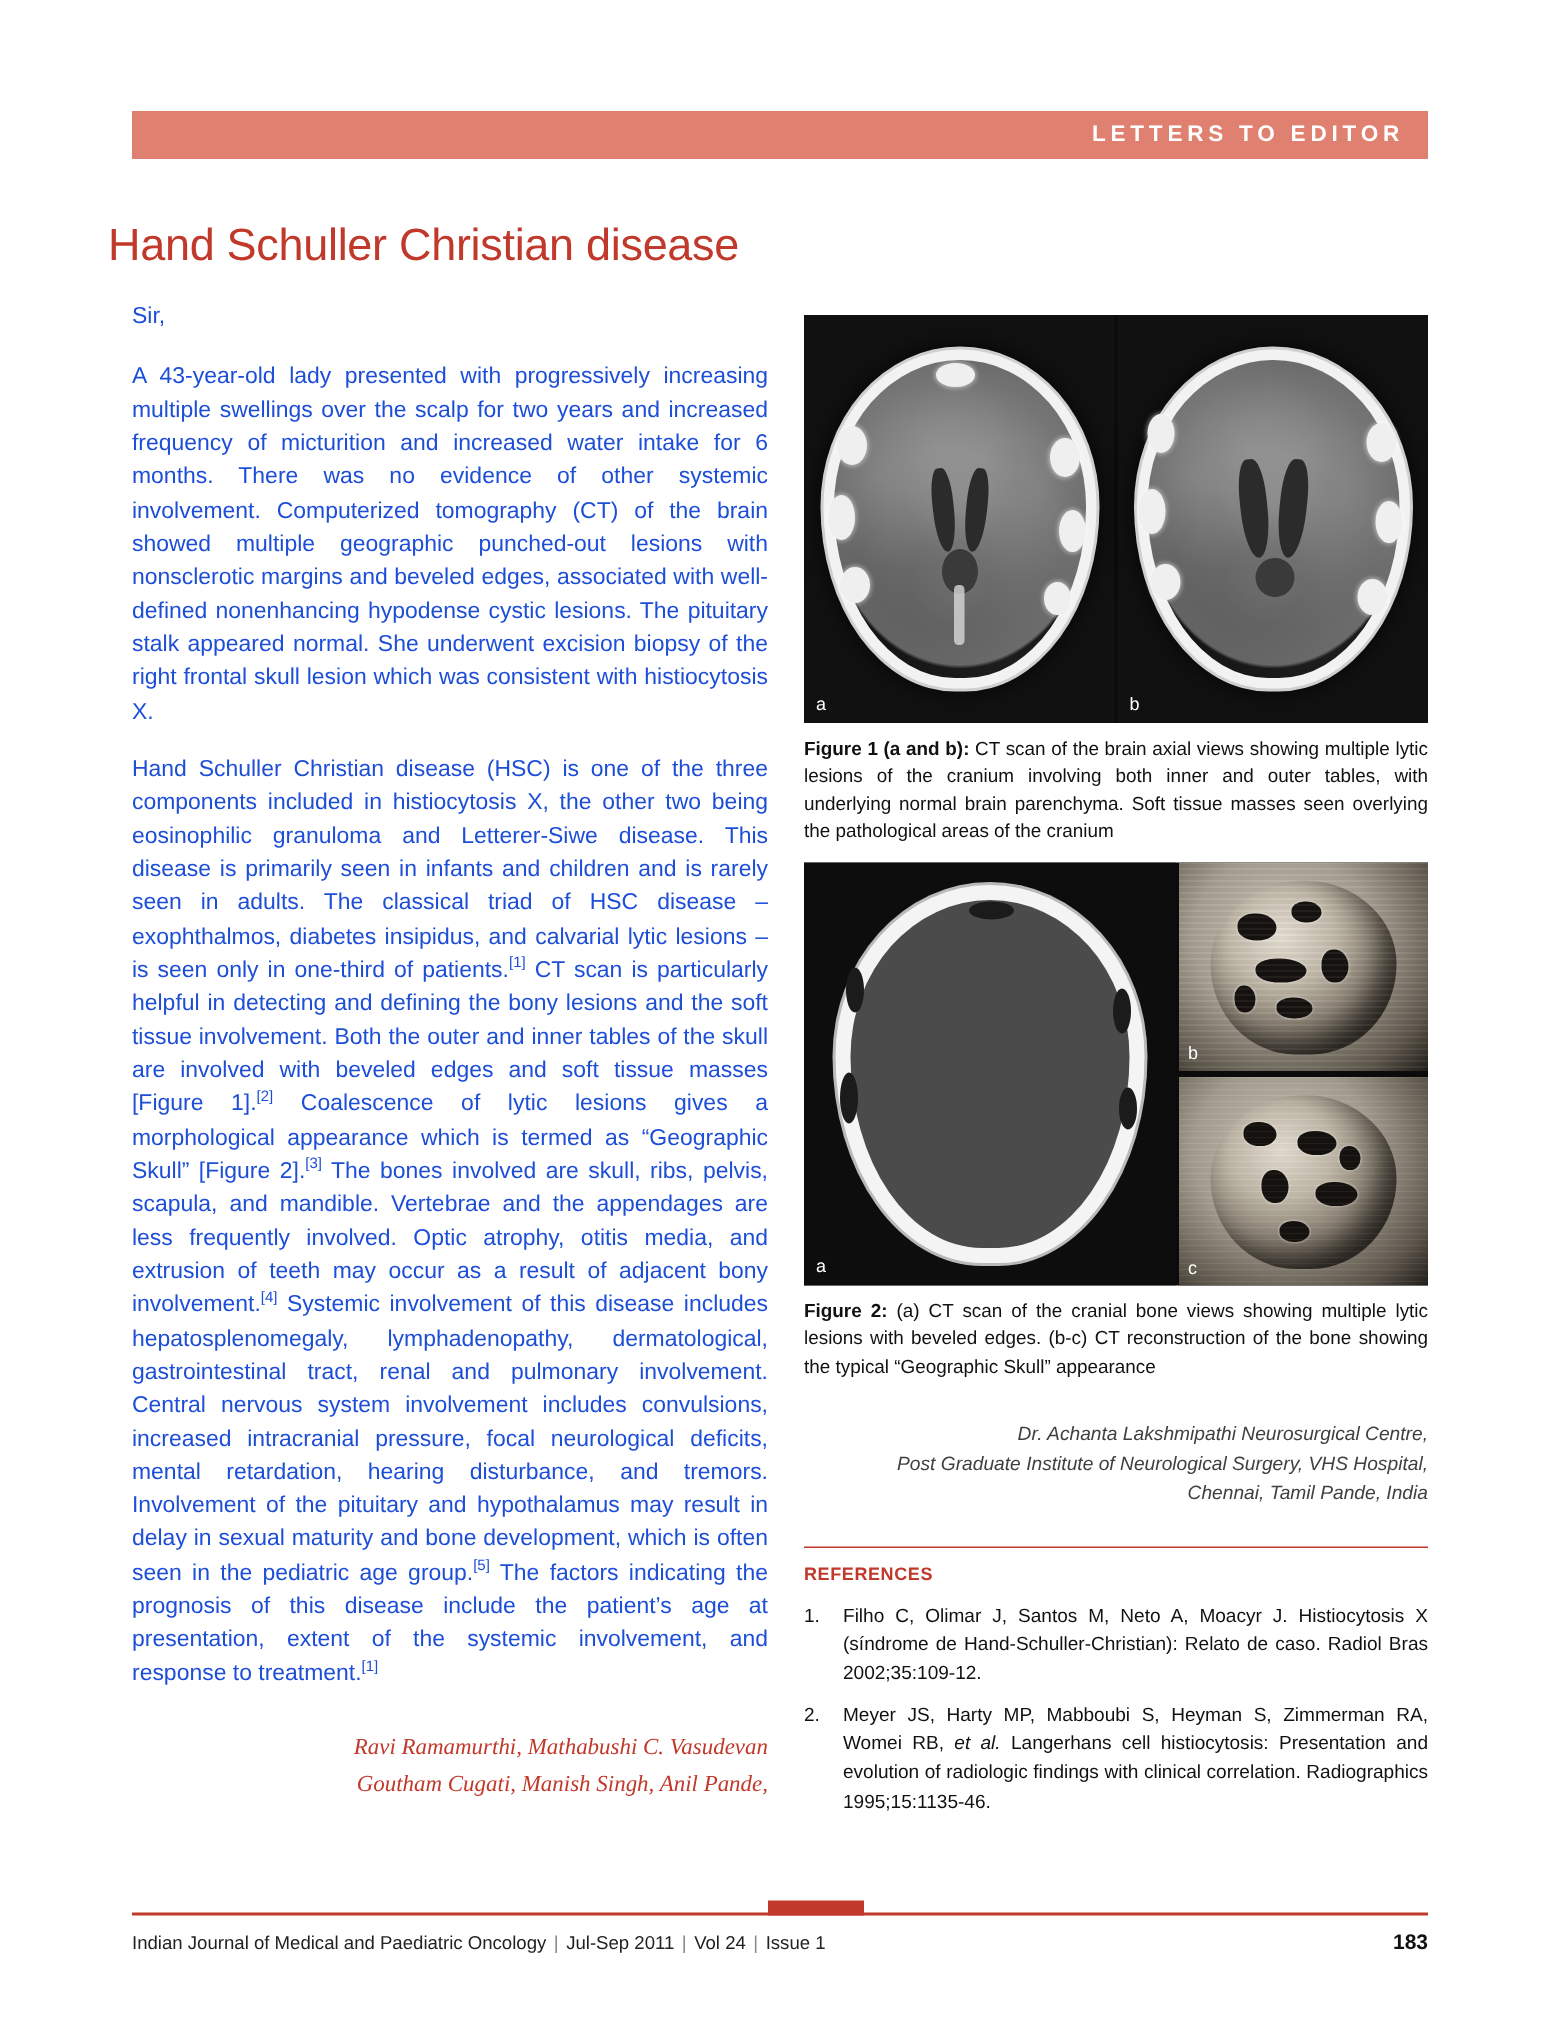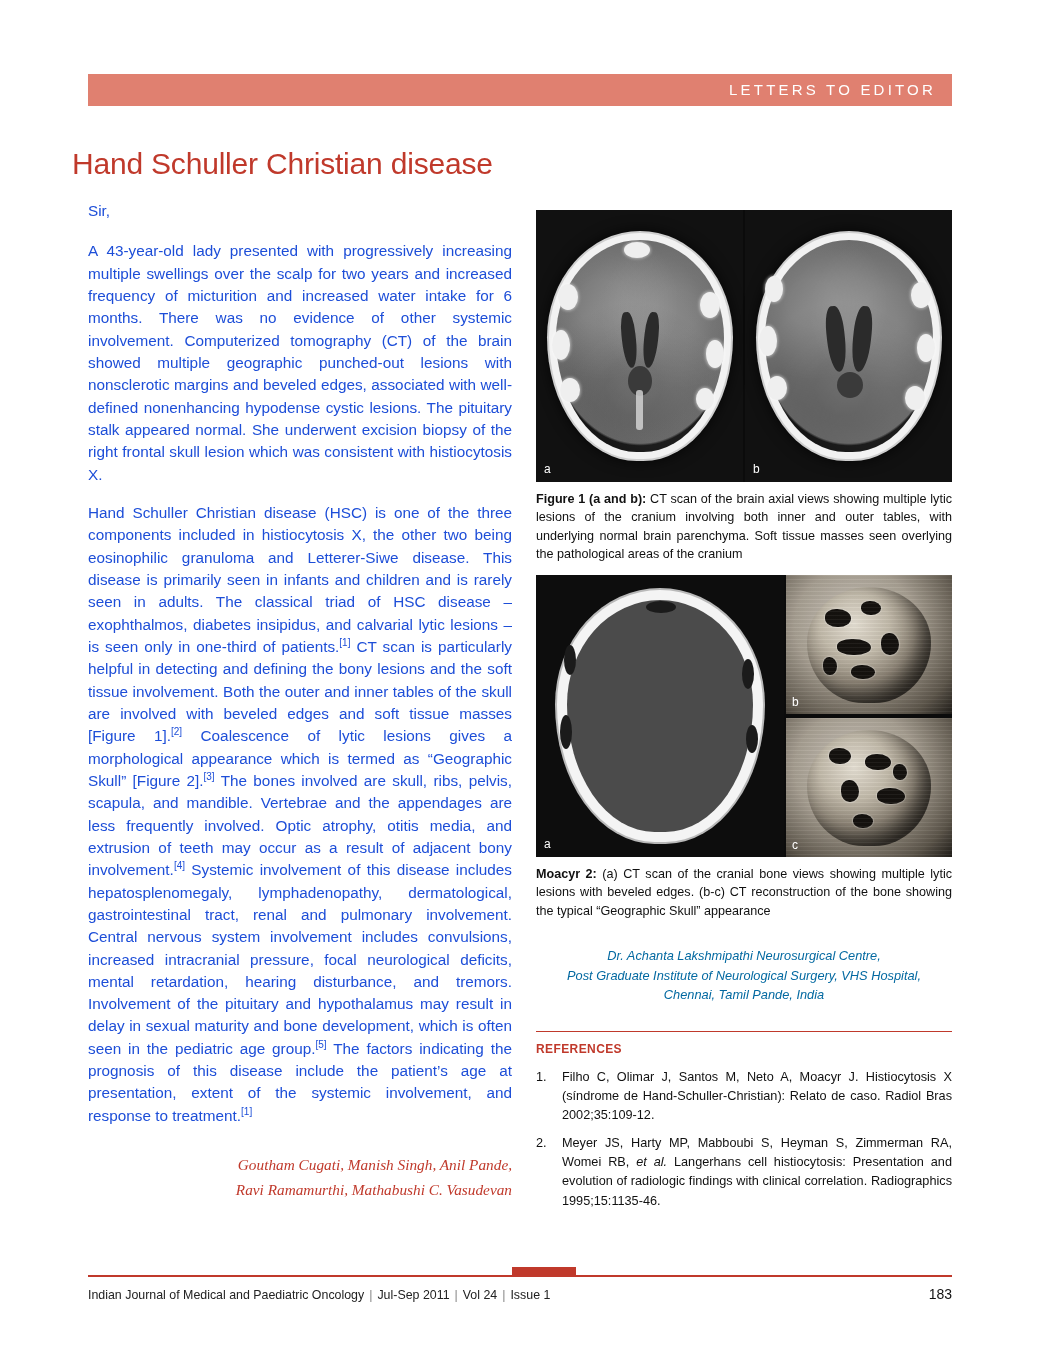--- a/index.html
+++ b/index.html
@@ -32,21 +32,21 @@
     background: #e08070;
   }
   .header-band span {
     position: absolute;
     right: 16px;
     top: 7px;
     font-family: "Liberation Sans", sans-serif;
     font-size: 15px;
     letter-spacing: 3.2px;
     color: #ffffff;
-    font-weight: 400;
+    font-weight: 700;
   }
 
   .article-title {
     position: absolute;
     left: 72px;
     top: 127px;
     width: 700px;
     font-family: "Liberation Sans", sans-serif;
     font-size: 30px;
     font-weight: normal;
@@ -255,22 +255,22 @@
       rgba(0,0,0,0.04) 4px
     );
   }
 
   
   .affiliation {
     font-family: "Liberation Sans", sans-serif;
     font-style: italic;
     font-size: 12.8px;
     line-height: 1.55;
-    text-align: center;
-    color: #0369a1;
+    text-align: right;
+    color: #404040;
     margin-top: 26px;
   }
 
   
   .ref-rule {
     border-top: 1.5px solid #c0392b;
     margin-top: 26px;
     margin-bottom: 10px;
   }
   .ref-title {
@@ -327,21 +327,21 @@
     font-family: "Liberation Sans", sans-serif;
     font-size: 12.4px;
     color: #222;
   }
   .footer-page {
     position: absolute;
     right: 92px;
     top: 1286px;
     font-family: "Liberation Sans", sans-serif;
     font-size: 14px;
-    font-weight: normal;
+    font-weight: bold;
     color: #111;
     text-align: right;
   }
   .sep { padding: 0 5px; color:#888; }
 </style>
 </head>
 <body>
 
 <div class="page">
 
@@ -353,22 +353,22 @@
 
   <div class="col-left">
 
     <p class="body-text salutation">Sir,</p>
 
     <p class="body-text first">A 43-year-old lady presented with progressively increasing multiple swellings over the scalp for two years and increased frequency of micturition and increased water intake for 6 months. There was no evidence of other systemic involvement. Computerized tomography (CT) of the brain showed multiple geographic punched-out lesions with nonsclerotic margins and beveled edges, associated with well-defined nonenhancing hypodense cystic lesions. The pituitary stalk appeared normal. She underwent excision biopsy of the right frontal skull lesion which was consistent with histiocytosis X.</p>
 
     <p class="body-text"><span>Hand Schuller Christian disease (HSC) is one of the three components included in histiocytosis X, the other two being eosinophilic granuloma and Letterer-Siwe disease. This disease is primarily seen in infants and children and is rarely seen in adults. The classical triad of HSC disease – exophthalmos, diabetes insipidus, and calvarial lytic lesions – is seen only in one-third of patients.</span><sup>[1]</sup><span> CT scan is particularly helpful in detecting and defining the bony lesions and the soft tissue involvement. Both the outer and inner tables of the skull are involved with beveled edges and soft tissue masses [Figure 1].</span><sup>[2]</sup><span> Coalescence of lytic lesions gives a morphological appearance which is termed as “Geographic Skull” [Figure 2].</span><sup>[3]</sup><span> The bones involved are skull, ribs, pelvis, scapula, and mandible. Vertebrae and the appendages are less frequently involved. Optic atrophy, otitis media, and extrusion of teeth may occur as a result of adjacent bony involvement.</span><sup>[4]</sup><span> Systemic involvement of this disease includes hepatosplenomegaly, lymphadenopathy, dermatological, gastrointestinal tract, renal and pulmonary involvement. Central nervous system involvement includes convulsions, increased intracranial pressure, focal neurological deficits, mental retardation, hearing disturbance, and tremors. Involvement of the pituitary and hypothalamus may result in delay in sexual maturity and bone development, which is often seen in the pediatric age group.</span><sup>[5]</sup><span> The factors indicating the prognosis of this disease include the patient’s age at presentation, extent of the systemic involvement, and response to treatment.</span><sup>[1]</sup></p>
 
     <div class="authors">
+      <div>Ravi Ramamurthi, Mathabushi C. Vasudevan</div>
       <div>Goutham Cugati, Manish Singh, Anil Pande,</div>
-      <div>Ravi Ramamurthi, Mathabushi C. Vasudevan</div>
     </div>
   </div>
 
   <div class="col-right">
 
     <div class="figure-block">
       <div class="fig1-wrap">
 
         <div class="ct-half a">
           <div class="skull-ring">
@@ -444,21 +444,21 @@
             <div class="hole" style="left:70px;top:58px;width:28px;height:16px;"></div>
             <div class="hole" style="left:46px;top:84px;width:20px;height:14px;"></div>
             <div class="hole" style="left:86px;top:34px;width:14px;height:16px;"></div>
           </div>
           <div class="recon-lines"></div>
           <span class="panel-label" style="left:6px;bottom:5px;">c</span>
         </div>
       </div>
 
       <div class="fig-caption">
-        <b>Moacyr 2:</b><span> (a) CT scan of the cranial bone views showing multiple lytic lesions with beveled edges. (b-c) CT reconstruction of the bone showing the typical “Geographic Skull” appearance</span>
+        <b>Figure 2:</b><span> (a) CT scan of the cranial bone views showing multiple lytic lesions with beveled edges. (b-c) CT reconstruction of the bone showing the typical “Geographic Skull” appearance</span>
       </div>
     </div>
 
     <div class="affiliation">
       <div>Dr. Achanta Lakshmipathi Neurosurgical Centre,</div>
       <div>Post Graduate Institute of Neurological Surgery, VHS Hospital,</div>
       <div>Chennai, Tamil Pande, India</div>
     </div>
 
     <div class="ref-rule"></div>

